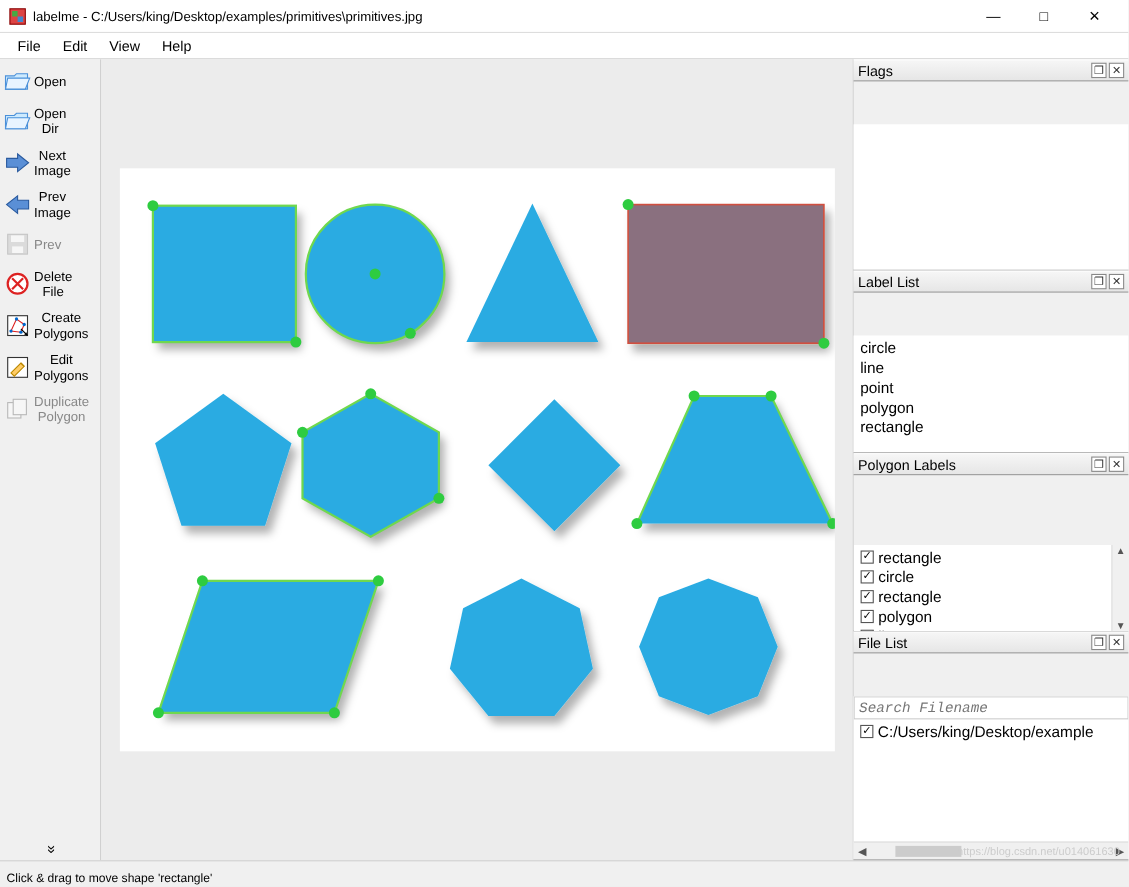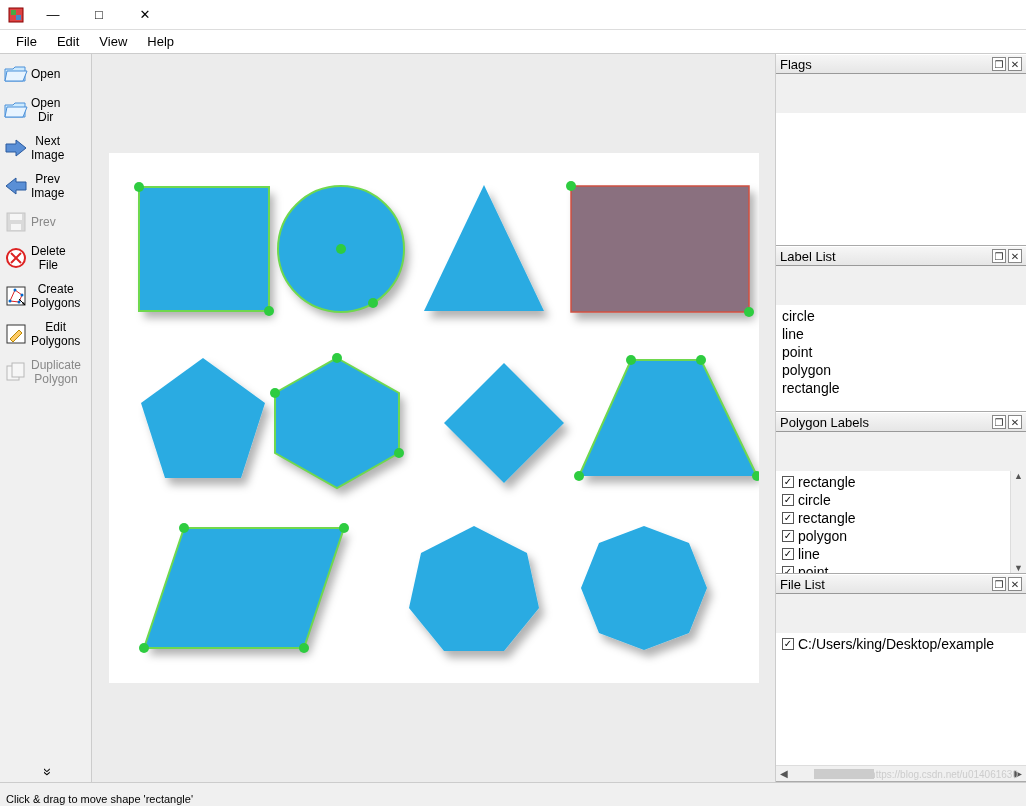--- a/index.html
+++ b/index.html
@@ -54,20 +54,21 @@
 <body>
 
 <div class="titlebar">
   <span class="app-icon">
     <svg width="16" height="16">
         <rect x="1" y="1" width="14" height="14" fill="#d44" stroke="#800"></rect>
         <rect x="3" y="3" width="5" height="5" fill="#4a4"></rect>
         <rect x="8" y="8" width="5" height="5" fill="#48c"></rect>
       </svg>
   </span>
+  <span class="title-text">labelme - C:/Users/king/Desktop/examples/primitives\primitives.jpg</span>
   <div class="win-controls">
     <div class="win-btn">—</div>
     <div class="win-btn">□</div>
     <div class="win-btn">✕</div>
   </div>
 </div>
 
 <div class="menubar">
   <div class="menu-item">File</div>
   <div class="menu-item">Edit</div>
@@ -252,21 +253,21 @@
       </div>
       <div class="panel-body" style="flex:1; padding-top:2px;">
         <div class="list-item">circle</div>
         <div class="list-item">line</div>
         <div class="list-item">point</div>
         <div class="list-item">polygon</div>
         <div class="list-item">rectangle</div>
       </div>
     </div>
 
-    <div class="panel scroll-col" style="height:162px;">
+    <div class="panel scroll-col" style="height:162px;gap:24px;">
       <div class="panel-header">
         <span>Polygon Labels</span>
         <span class="hdr-spacer"></span>
         <span class="hdr-btn">❐</span>
         <span class="hdr-btn">✕</span>
       </div>
       <div class="panel-body" style="flex:1; padding-top:2px; padding-right:16px; position:relative;">
         <div class="check-item">
             <span class="chk">✓</span>
             <span>rectangle</span>
@@ -299,20 +300,21 @@
     </div>
 
     <div class="panel" style="flex:1; min-height:0;">
       <div class="panel-header">
         <span>File List</span>
         <span class="hdr-spacer"></span>
         <span class="hdr-btn">❐</span>
         <span class="hdr-btn">✕</span>
       </div>
       <div class="panel-body" style="flex:1; display:flex; flex-direction:column;">
+        <input class="search" placeholder="Search Filename" style="">
         <div style="flex:1; overflow:hidden; padding-top:2px;">
           <div class="check-item">
               <span class="chk">✓</span>
               <span>C:/Users/king/Desktop/example</span>
             </div>
         </div>
         <div class="hscroll">
             <span style="padding:0 4px;">◀</span>
             <span class="thumb"></span>
             <span style="margin-left:auto; padding:0 4px;">▶</span>

